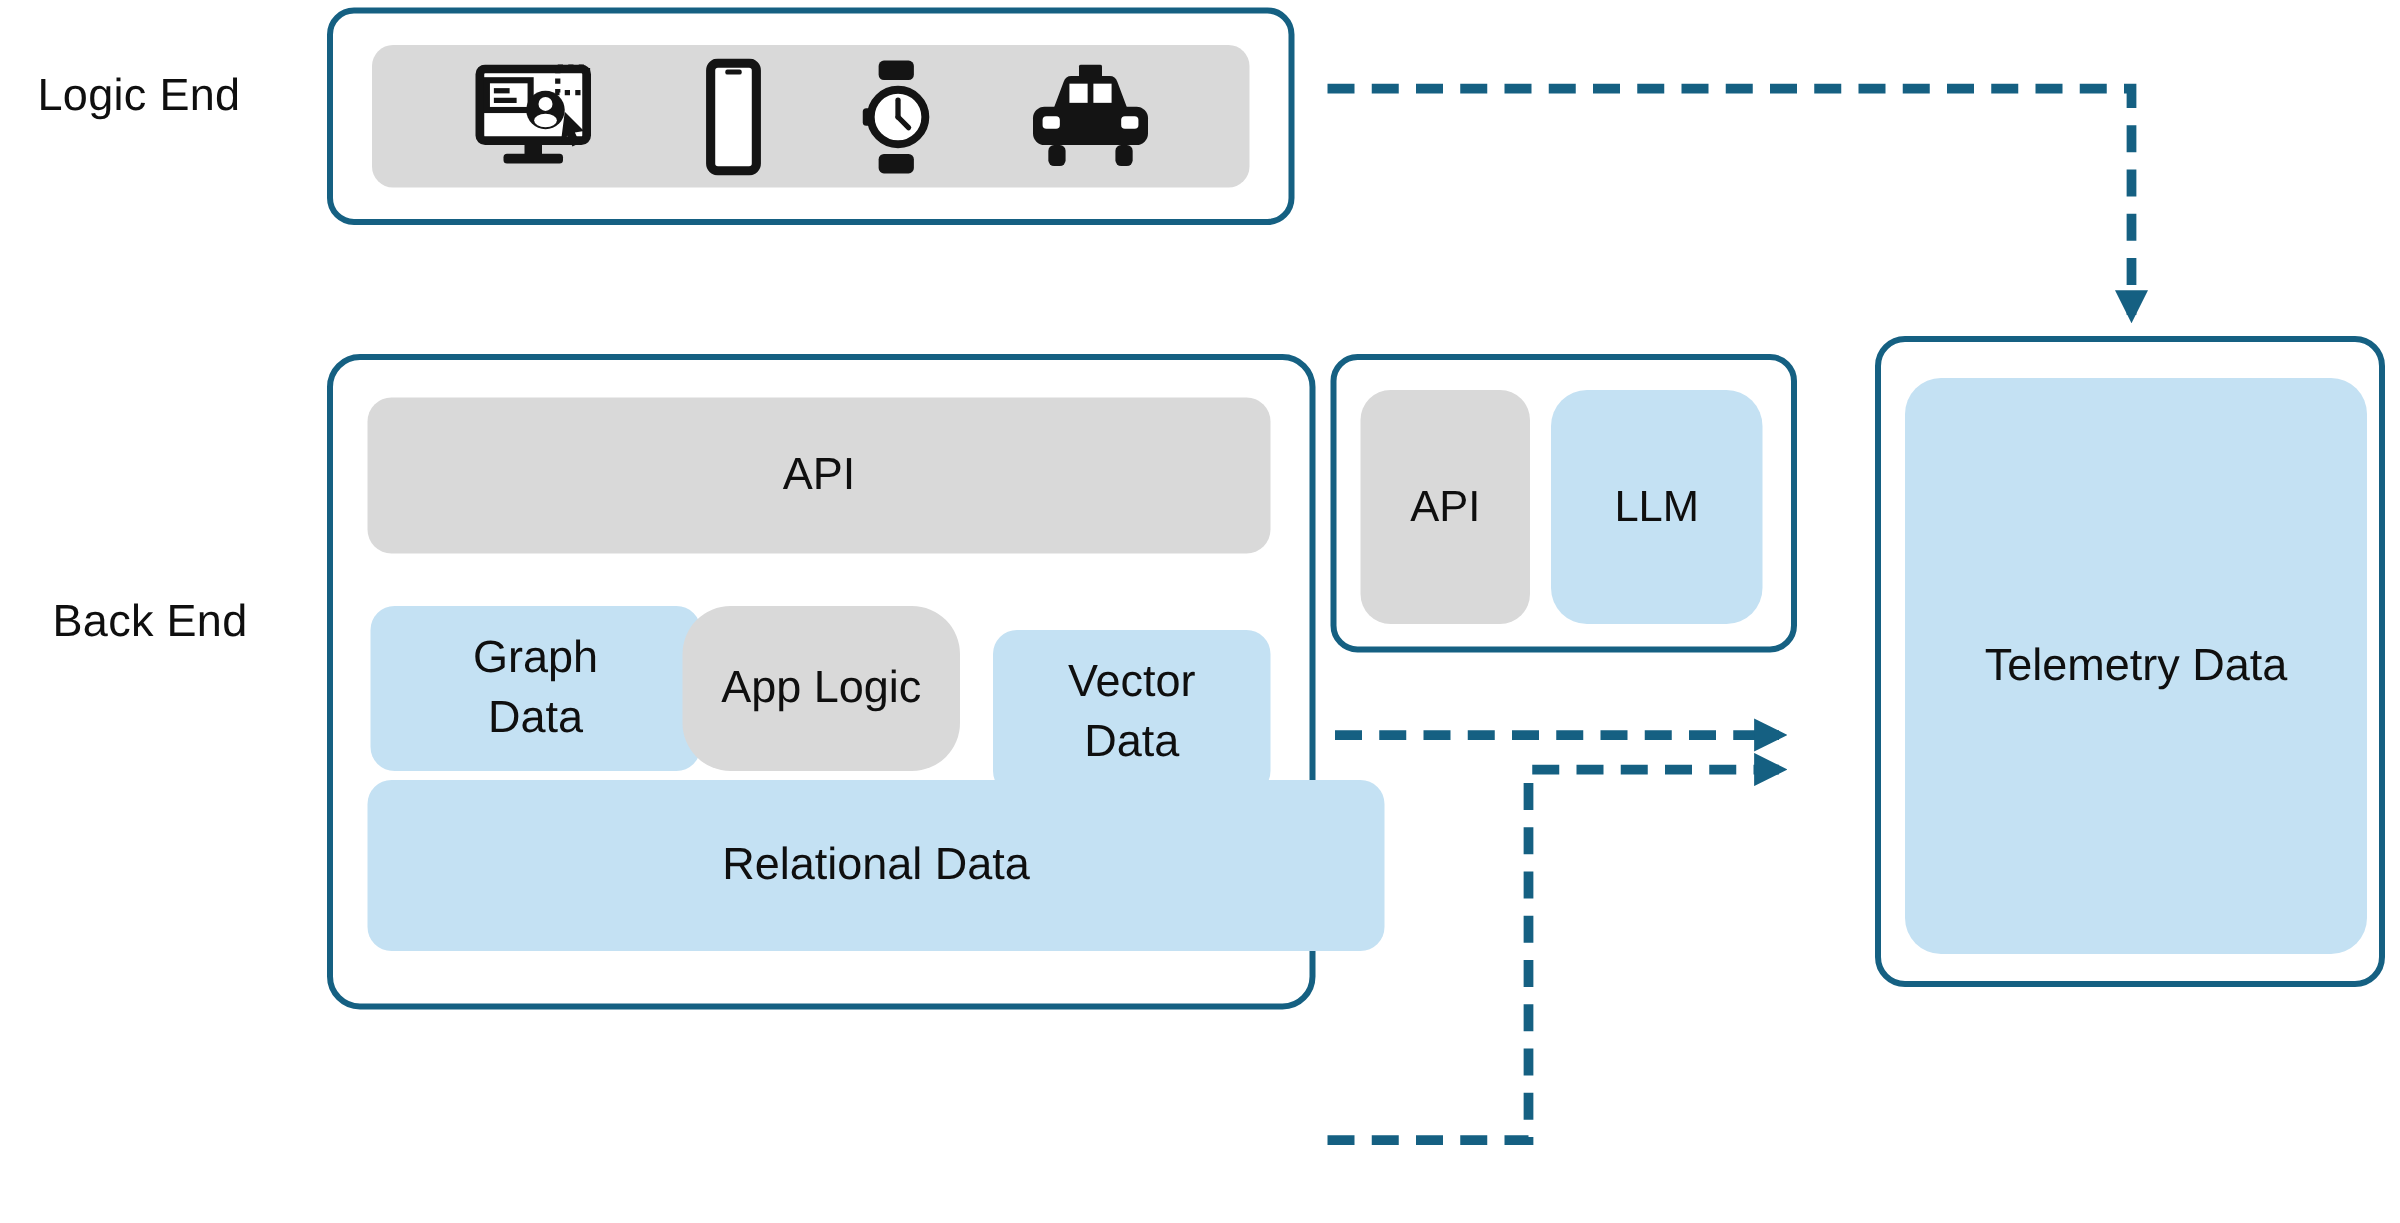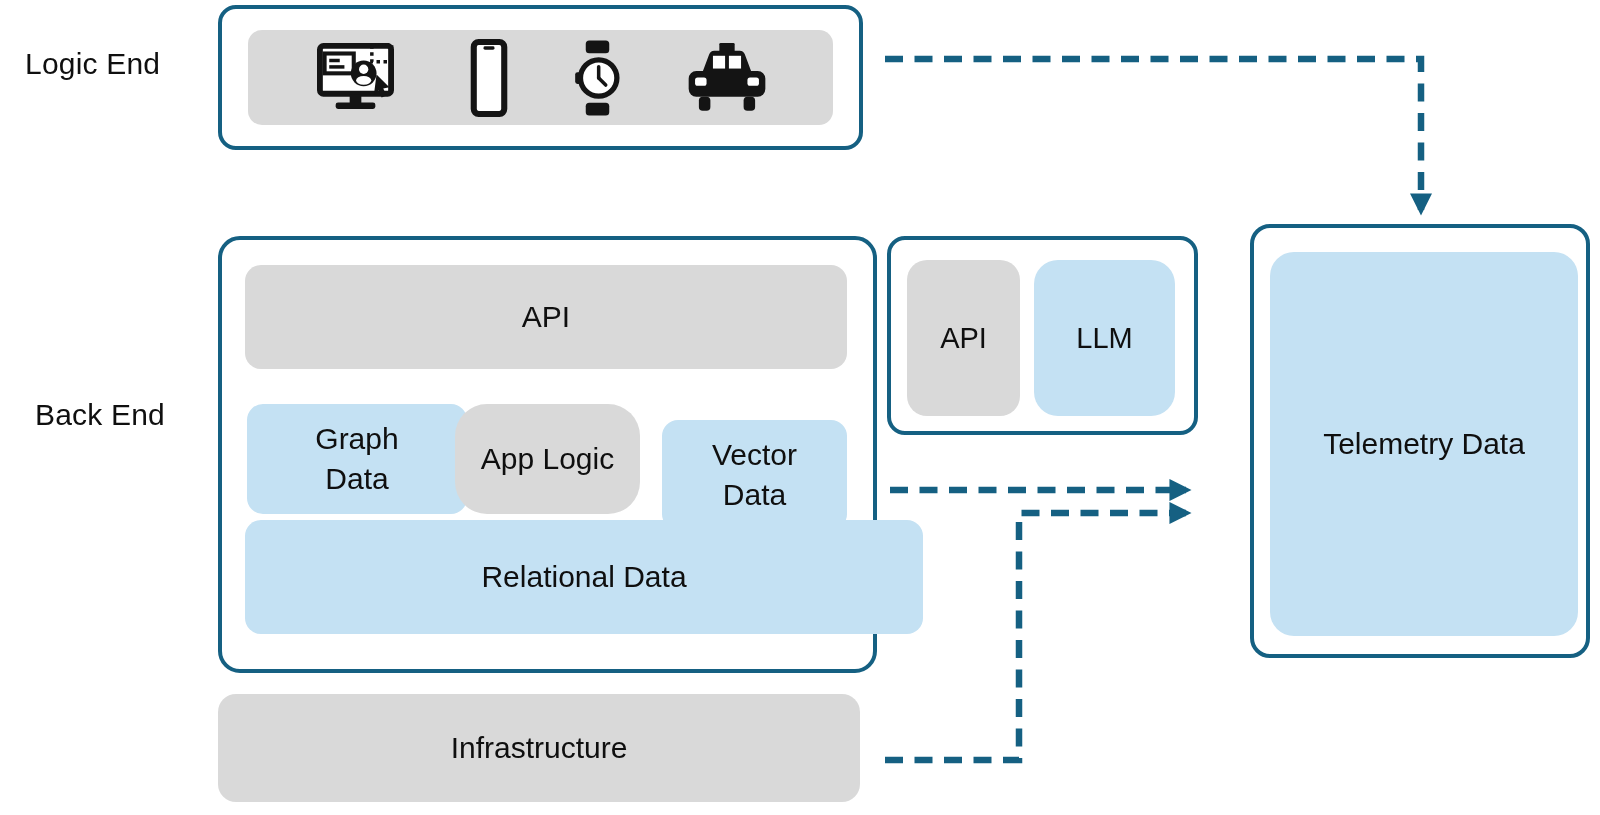--- a/index.html
+++ b/index.html
@@ -155,23 +155,20 @@
       <span>LLM</span>
     </div>
   </div>
 
   <div class="container" id="telemetry-box">
     <div class="box blue" id="telemetry-fill">
       <span>Telemetry Data</span>
     </div>
   </div>
 
-  <div class="gray" id="infrastructure-box">
-    <span>Infrastructure</span>
-  </div>
 
   <svg id="arrows" width="1600" height="815" viewBox="0 0 1600 815">
     <defs>
       <marker id="ah" viewBox="0 0 10 10" refX="7.5" refY="5" markerWidth="3.4" markerHeight="3.4" orient="auto-start-reverse">
         <path class="arrowhead" d="M0,0 L10,5 L0,10 z"></path>
       </marker>
     </defs>
     <path class="dashed" d="M885,59 H1421 V210" marker-end="url(#ah)"></path>
     <path class="dashed" d="M890,490 H1186" marker-end="url(#ah)"></path>
     <path class="dashed" d="M885,760 H1019 V513 H1186" marker-end="url(#ah)"></path>

